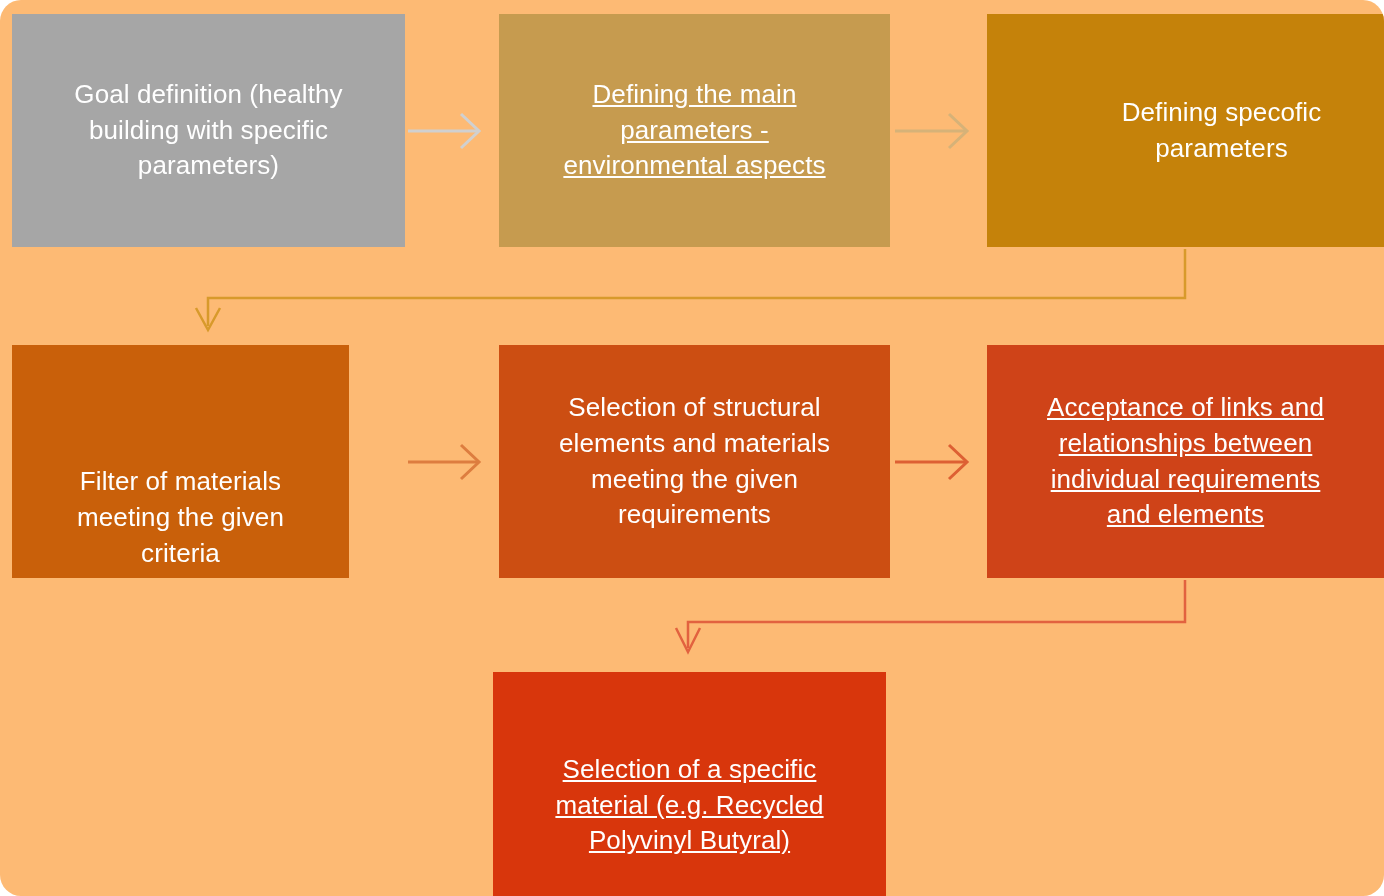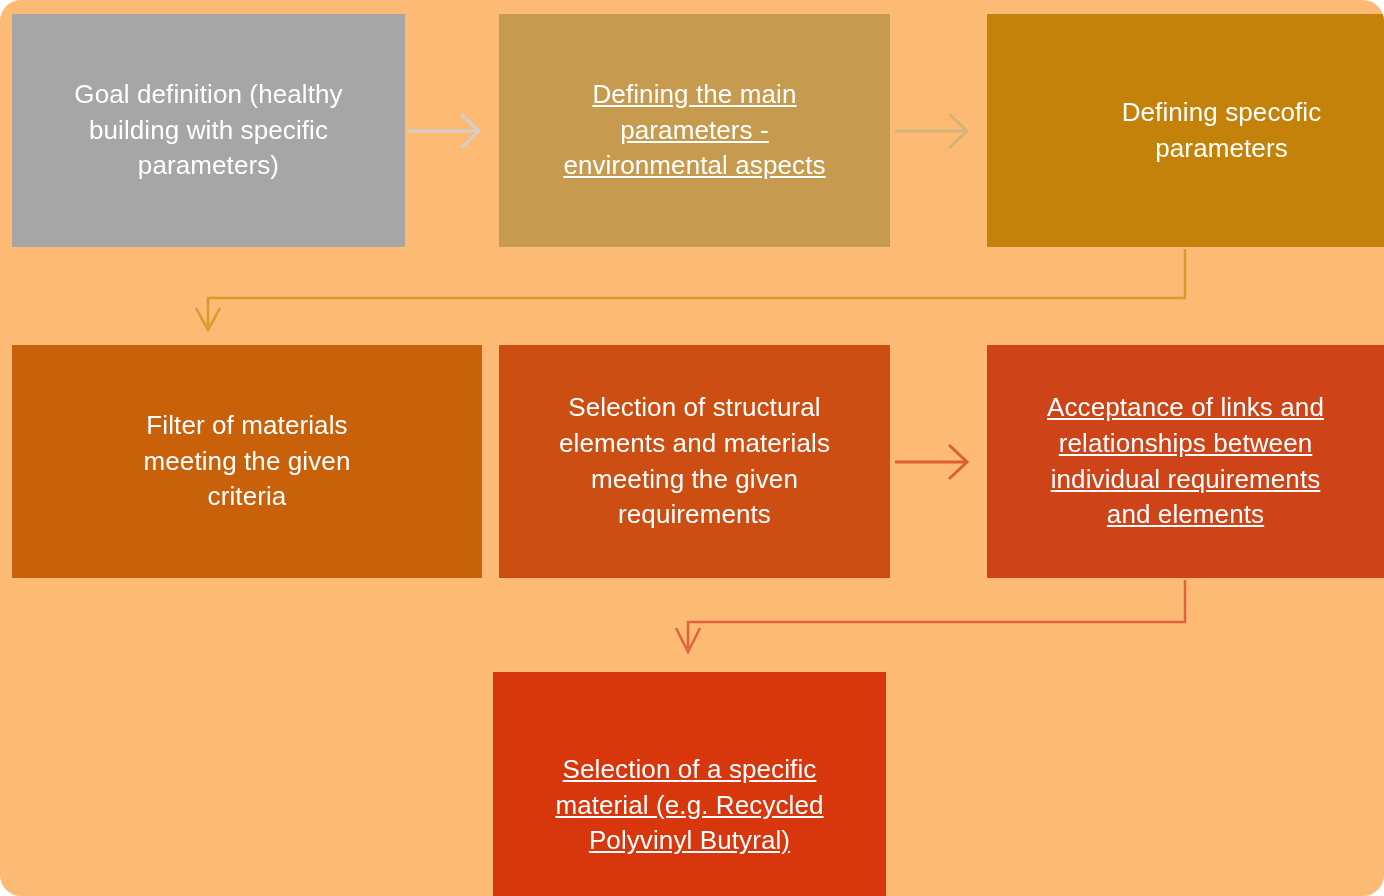--- a/index.html
+++ b/index.html
@@ -93,21 +93,21 @@
     <span class="node-label">Defining the main
 parameters -
 environmental aspects</span>
   </div>
 
   <div class="node" style="left: 987px; top: 14px; width: 469px; height: 233px; background: rgb(197, 130, 10); color: rgb(255, 255, 255);">
     <span class="node-label">Defining specofic
 parameters</span>
   </div>
 
-  <div class="node" style="left: 12px; top: 345px; width: 470px; height: 233px; background: rgb(201, 96, 10); color: rgb(255, 255, 255);">
+  <div class="node" style="left: 12px; top: 345px; width: 337px; height: 233px; background: rgb(201, 96, 10); color: rgb(255, 255, 255); align-items: flex-end;">
     <span class="node-label">Filter of materials
 meeting the given
 criteria</span>
   </div>
 
   <div class="node" style="left: 499px; top: 345px; width: 391px; height: 233px; background: rgb(204, 78, 18); color: rgb(255, 255, 255);">
     <span class="node-label">Selection of structural
 elements and materials
 meeting the given
 requirements</span>

